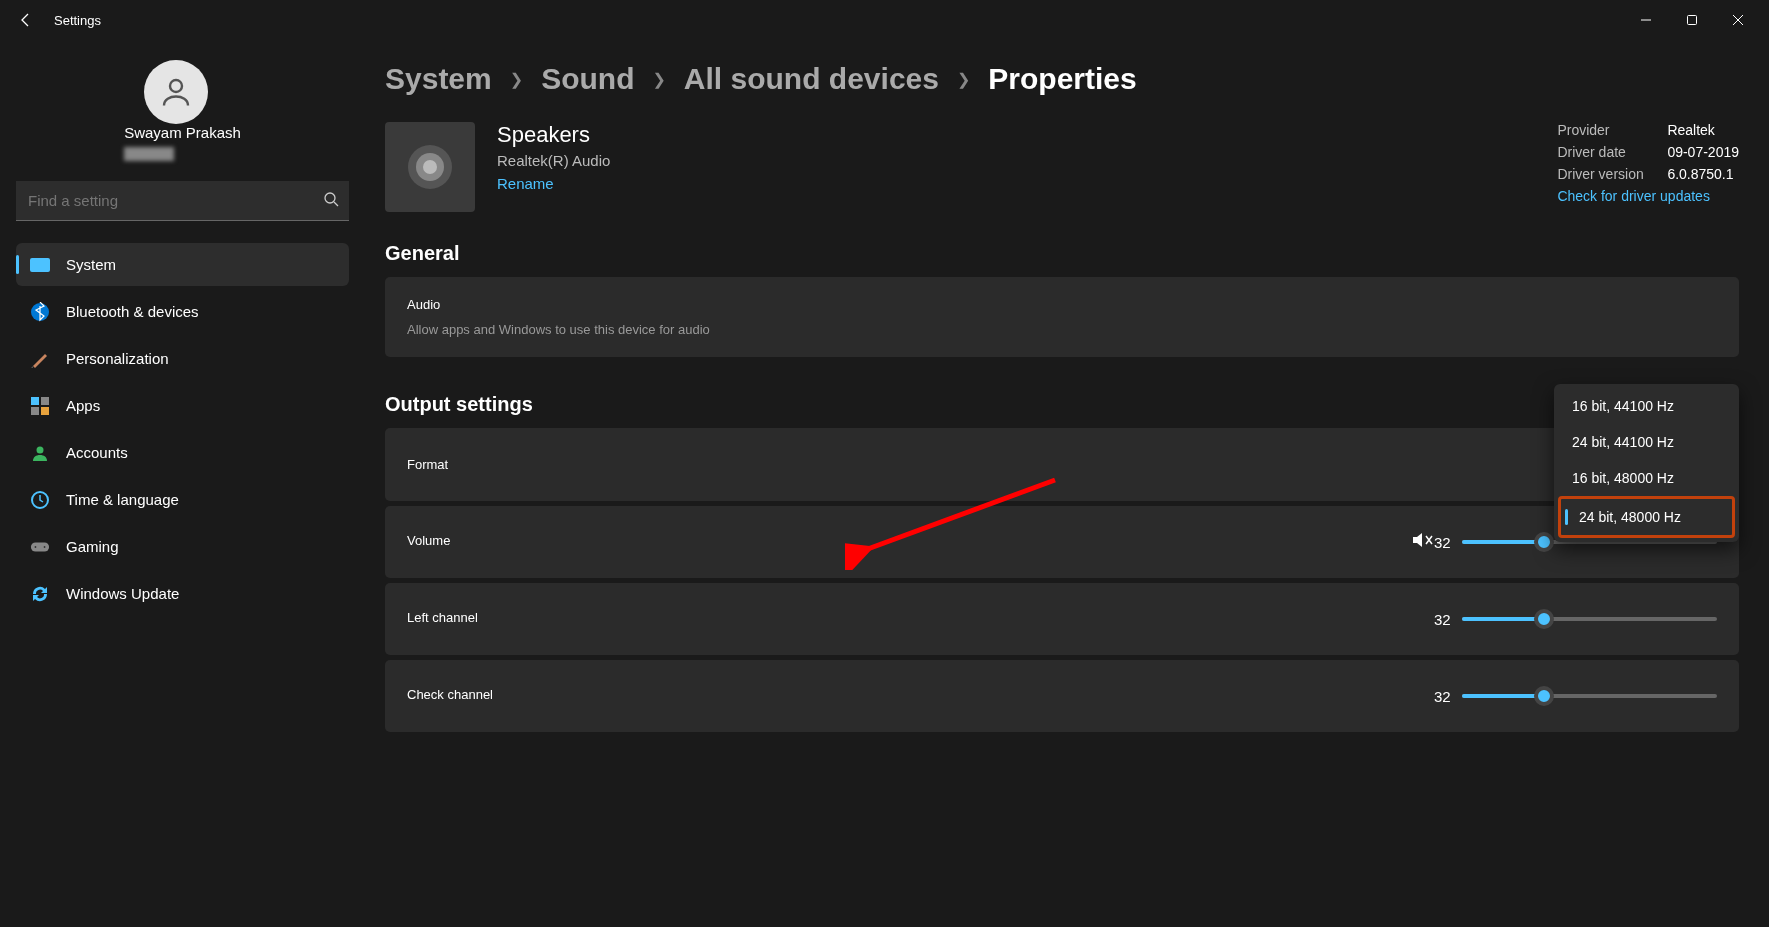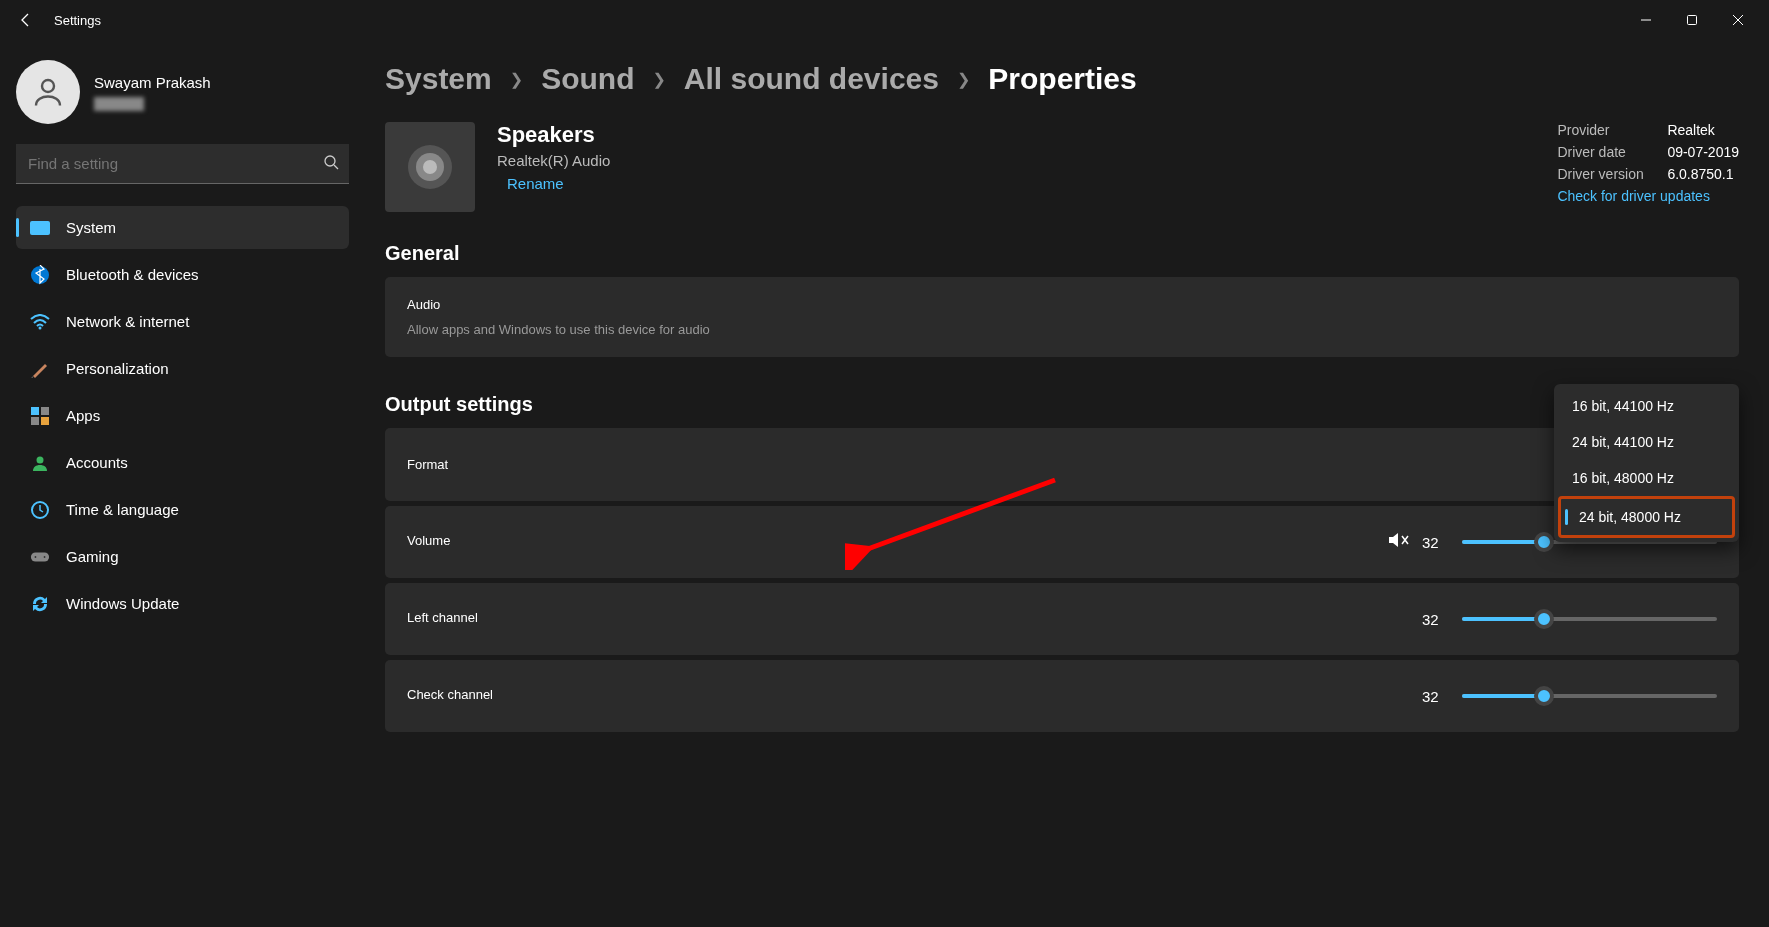--- a/index.html
+++ b/index.html
@@ -7,21 +7,21 @@
 
 .titlebar { height: 40px; display: flex; align-items: center; padding: 0 8px; }
 .back-btn { width: 36px; height: 36px; display: flex; align-items: center; justify-content: center; cursor: pointer; }
 .titlebar-title { font-size: 13px; margin-left: 10px; color: #fff; }
 .window-controls { margin-left: auto; display: flex; }
 .win-ctrl { width: 46px; height: 36px; display: flex; align-items: center; justify-content: center; cursor: pointer; }
 
 .content { display: flex; height: calc(100% - 40px); }
 
 .sidebar { width: 365px; padding: 20px 16px 0 16px; }
-.profile { display: flex; align-items: center; margin-bottom: 20px; }
+.profile { display: flex; align-items: center; margin-bottom: 20px; flex-direction: column; }
 .avatar { width: 64px; height: 64px; border-radius: 50%; background: #e5e5e5; display: flex; align-items: center; justify-content: center; margin-right: 14px; }
 .profile-name { font-size: 15px; color: #fff; }
 .profile-email { margin-top: 6px; width: 50px; height: 14px; background: #888; filter: blur(2px); }
 
 .search-wrap { position: relative; margin-bottom: 22px; }
 .search-input { width: 100%; height: 40px; background: #2d2d2d; border: none; border-bottom: 1px solid #666; color: #ccc; padding: 0 40px 0 12px; font-size: 15px; outline: none; }
 .search-icon-wrap { position: absolute; right: 10px; top: 50%; transform: translateY(-50%); }
 
 .nav-item { height: 43px; display: flex; align-items: center; padding-left: 14px; border-radius: 6px; cursor: pointer; position: relative; margin-bottom: 4px; }
 .nav-item.active { background: #2d2d2d; }
@@ -30,23 +30,23 @@
 .nav-label { font-size: 15px; color: #fff; }
 
 .main { flex: 1; padding: 22px 30px 0 20px; overflow: hidden; position: relative; }
 .breadcrumb { display: flex; align-items: center; gap: 18px; margin-bottom: 26px; }
 .bc-item { font-size: 30px; font-weight: 600; color: #aaa; cursor: pointer; }
 .bc-item.current { color: #fff; cursor: default; }
 .bc-chev { color: #888; font-size: 16px; }
 
 .device-header { display: flex; margin-bottom: 30px; }
 .device-icon { width: 90px; height: 90px; background: #3a3a3a; border-radius: 4px; display: flex; align-items: center; justify-content: center; margin-right: 22px; }
-.device-info h2 { font-size: 22px; font-weight: 700; margin-bottom: 4px; }
+.device-info h2 { font-size: 22px; font-weight: 400; margin-bottom: 4px; }
 .device-sub { font-size: 15px; color: #bbb; margin-bottom: 6px; }
-.rename-link { color: #4cc2ff; font-size: 15px; cursor: pointer; margin-left: 10px; }
+.rename-link { color: #4cc2ff; font-size: 15px; cursor: pointer; }
 .driver-info { margin-left: auto; font-size: 14px; }
 .driver-row { display: flex; margin-bottom: 6px; }
 .driver-label { width: 110px; color: #bbb; }
 .driver-val { color: #fff; }
 .driver-link { color: #4cc2ff; cursor: pointer; }
 
 .section-title { font-size: 20px; font-weight: 600; margin-bottom: 12px; }
 
 .card { background: #2b2b2b; border-radius: 5px; padding: 20px 22px; margin-bottom: 2px; display: flex; align-items: center; min-height: 72px; }
 .card-left { flex: 1; }
@@ -57,21 +57,21 @@
 .dd-item { padding: 10px 14px; font-size: 14px; color: #fff; border-radius: 4px; cursor: pointer; position: relative; }
 .dd-item.selected { border: 3px solid #c2410c; }
 .dd-item.selected::before { content: ''; position: absolute; left: 4px; top: 10px; bottom: 10px; width: 3px; background: #4cc2ff; border-radius: 2px; }
 .dd-item.selected { padding-left: 18px; }
 
 .section-gap { height: 34px; }
 
 .format-row .card-title { margin-bottom: 0; }
 .test-btn { background: #3a3a3a; border: none; color: #fff; padding: 8px 34px; border-radius: 4px; font-size: 15px; cursor: pointer; margin-right: 14px; }
 
-.vol-row { display: flex; align-items: center; gap: 12px; }
+.vol-row { display: flex; align-items: center; gap: 0; }
 .vol-icon { cursor: pointer; }
 .vol-num { font-size: 15px; color: #fff; width: 28px; }
 .slider-track { width: 255px; height: 4px; background: #666; border-radius: 2px; position: relative; cursor: pointer; }
 .slider-fill { height: 100%; background: #4cc2ff; border-radius: 2px; }
 .slider-thumb { position: absolute; top: 50%; width: 20px; height: 20px; background: #4cc2ff; border: 4px solid #444; border-radius: 50%; transform: translate(-50%, -50%); }
 
 .arrow-annotation { position: absolute; left: 480px; top: 430px; pointer-events: none; z-index: 5; }
 </style>
 </head>
 <body>
@@ -136,29 +136,20 @@
       <span class="nav-label">System</span>
     </div>
     <div class="nav-item">
       <span class="nav-icon">
           <svg width="20" height="20">
             <circle cx="10" cy="10" r="9" fill="#0078d4"></circle>
             <path d="M10 3v14l4-4-8-6 8-4-4-4" stroke="#fff" stroke-width="1.2" fill="none" transform="translate(0 1)"></path>
           </svg>
         </span>
       <span class="nav-label">Bluetooth &amp; devices</span>
-    </div>
-    <div class="nav-item">
-      <span class="nav-icon">
-          <svg width="20" height="16" viewBox="0 0 20 16">
-            <path d="M1 5 Q10 -3 19 5 M4 9 Q10 3 16 9 M7 12 Q10 9 13 12" stroke="#4cc2ff" stroke-width="2" fill="none"></path>
-            <circle cx="10" cy="14" r="1.5" fill="#4cc2ff"></circle>
-          </svg>
-        </span>
-      <span class="nav-label">Network &amp; internet</span>
     </div>
     <div class="nav-item">
       <span class="nav-icon">
           <svg width="20" height="20" viewBox="0 0 20 20">
             <path d="M3 17 L15 5 L17 7 L5 19 Z" fill="#c8845e"></path>
             <path d="M3 17 L1 19 L3 19 Z" fill="#555"></path>
           </svg>
         </span>
       <span class="nav-label">Personalization</span>
     </div>

